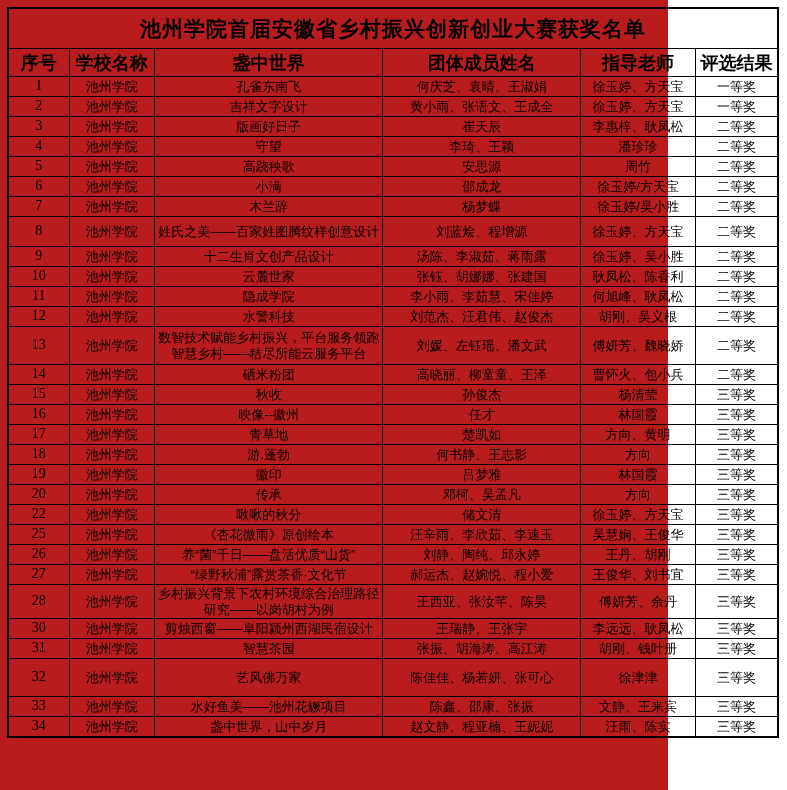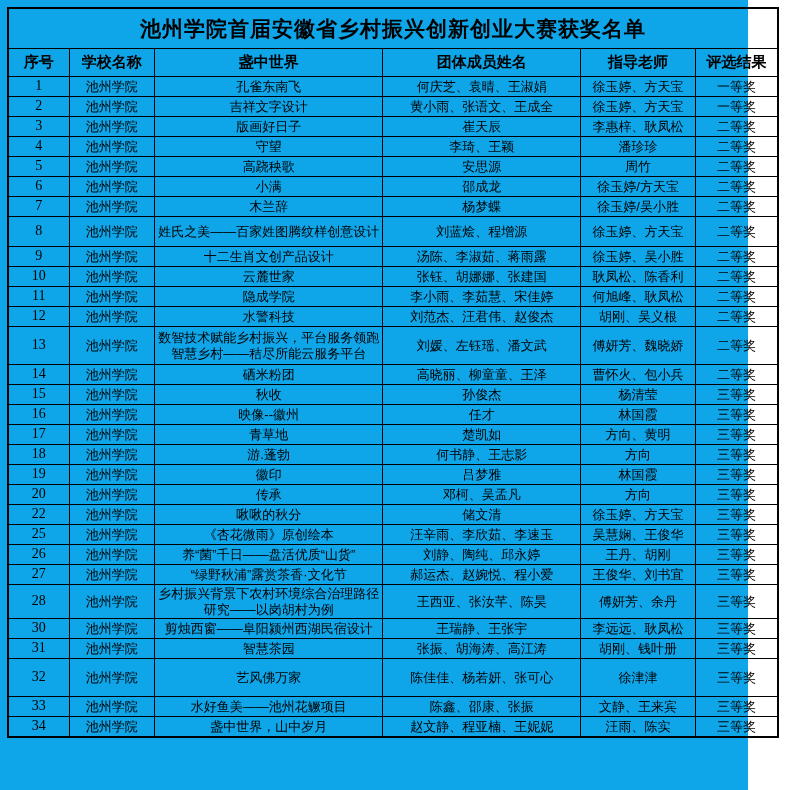--- a/index.html
+++ b/index.html
@@ -3,25 +3,25 @@
 <meta charset="utf-8">
 <style>
   html, body {
     margin: 0;
     padding: 0;
     background: #ffffff;
     font-family: "Liberation Sans", "DejaVu Sans", sans-serif;
     color: #000000;
   }
   .page {
-    width: 748px;
+    width: 668px;
     height: 790px;
     box-sizing: border-box;
     padding: 7px 7px 3px 7px;
-    background: #0ea5e9;
+    background: #b91c1c;
   }
   table.awards {
     width: 772px;
     border-collapse: collapse;
     table-layout: fixed;
     border: 2px solid #000000;
   }
   table.awards th, table.awards td {
     border: 1px solid #000000;
     text-align: center;
@@ -32,21 +32,21 @@
   }
   th.title-cell {
     height: 37px;
     font-size: 21px;
     font-weight: bold;
     letter-spacing: 1px;
     border-bottom: 1px solid #000000;
   }
   tr.header-row th {
     height: 25px;
-    font-size: 15px;
+    font-size: 18px;
     font-weight: bold;
   }
   tbody td {
     height: 17px;
     font-size: 13px;
     line-height: 1.2;
   }
   
   col.c0 { width: 61px; }
   col.c1 { width: 85px; }

